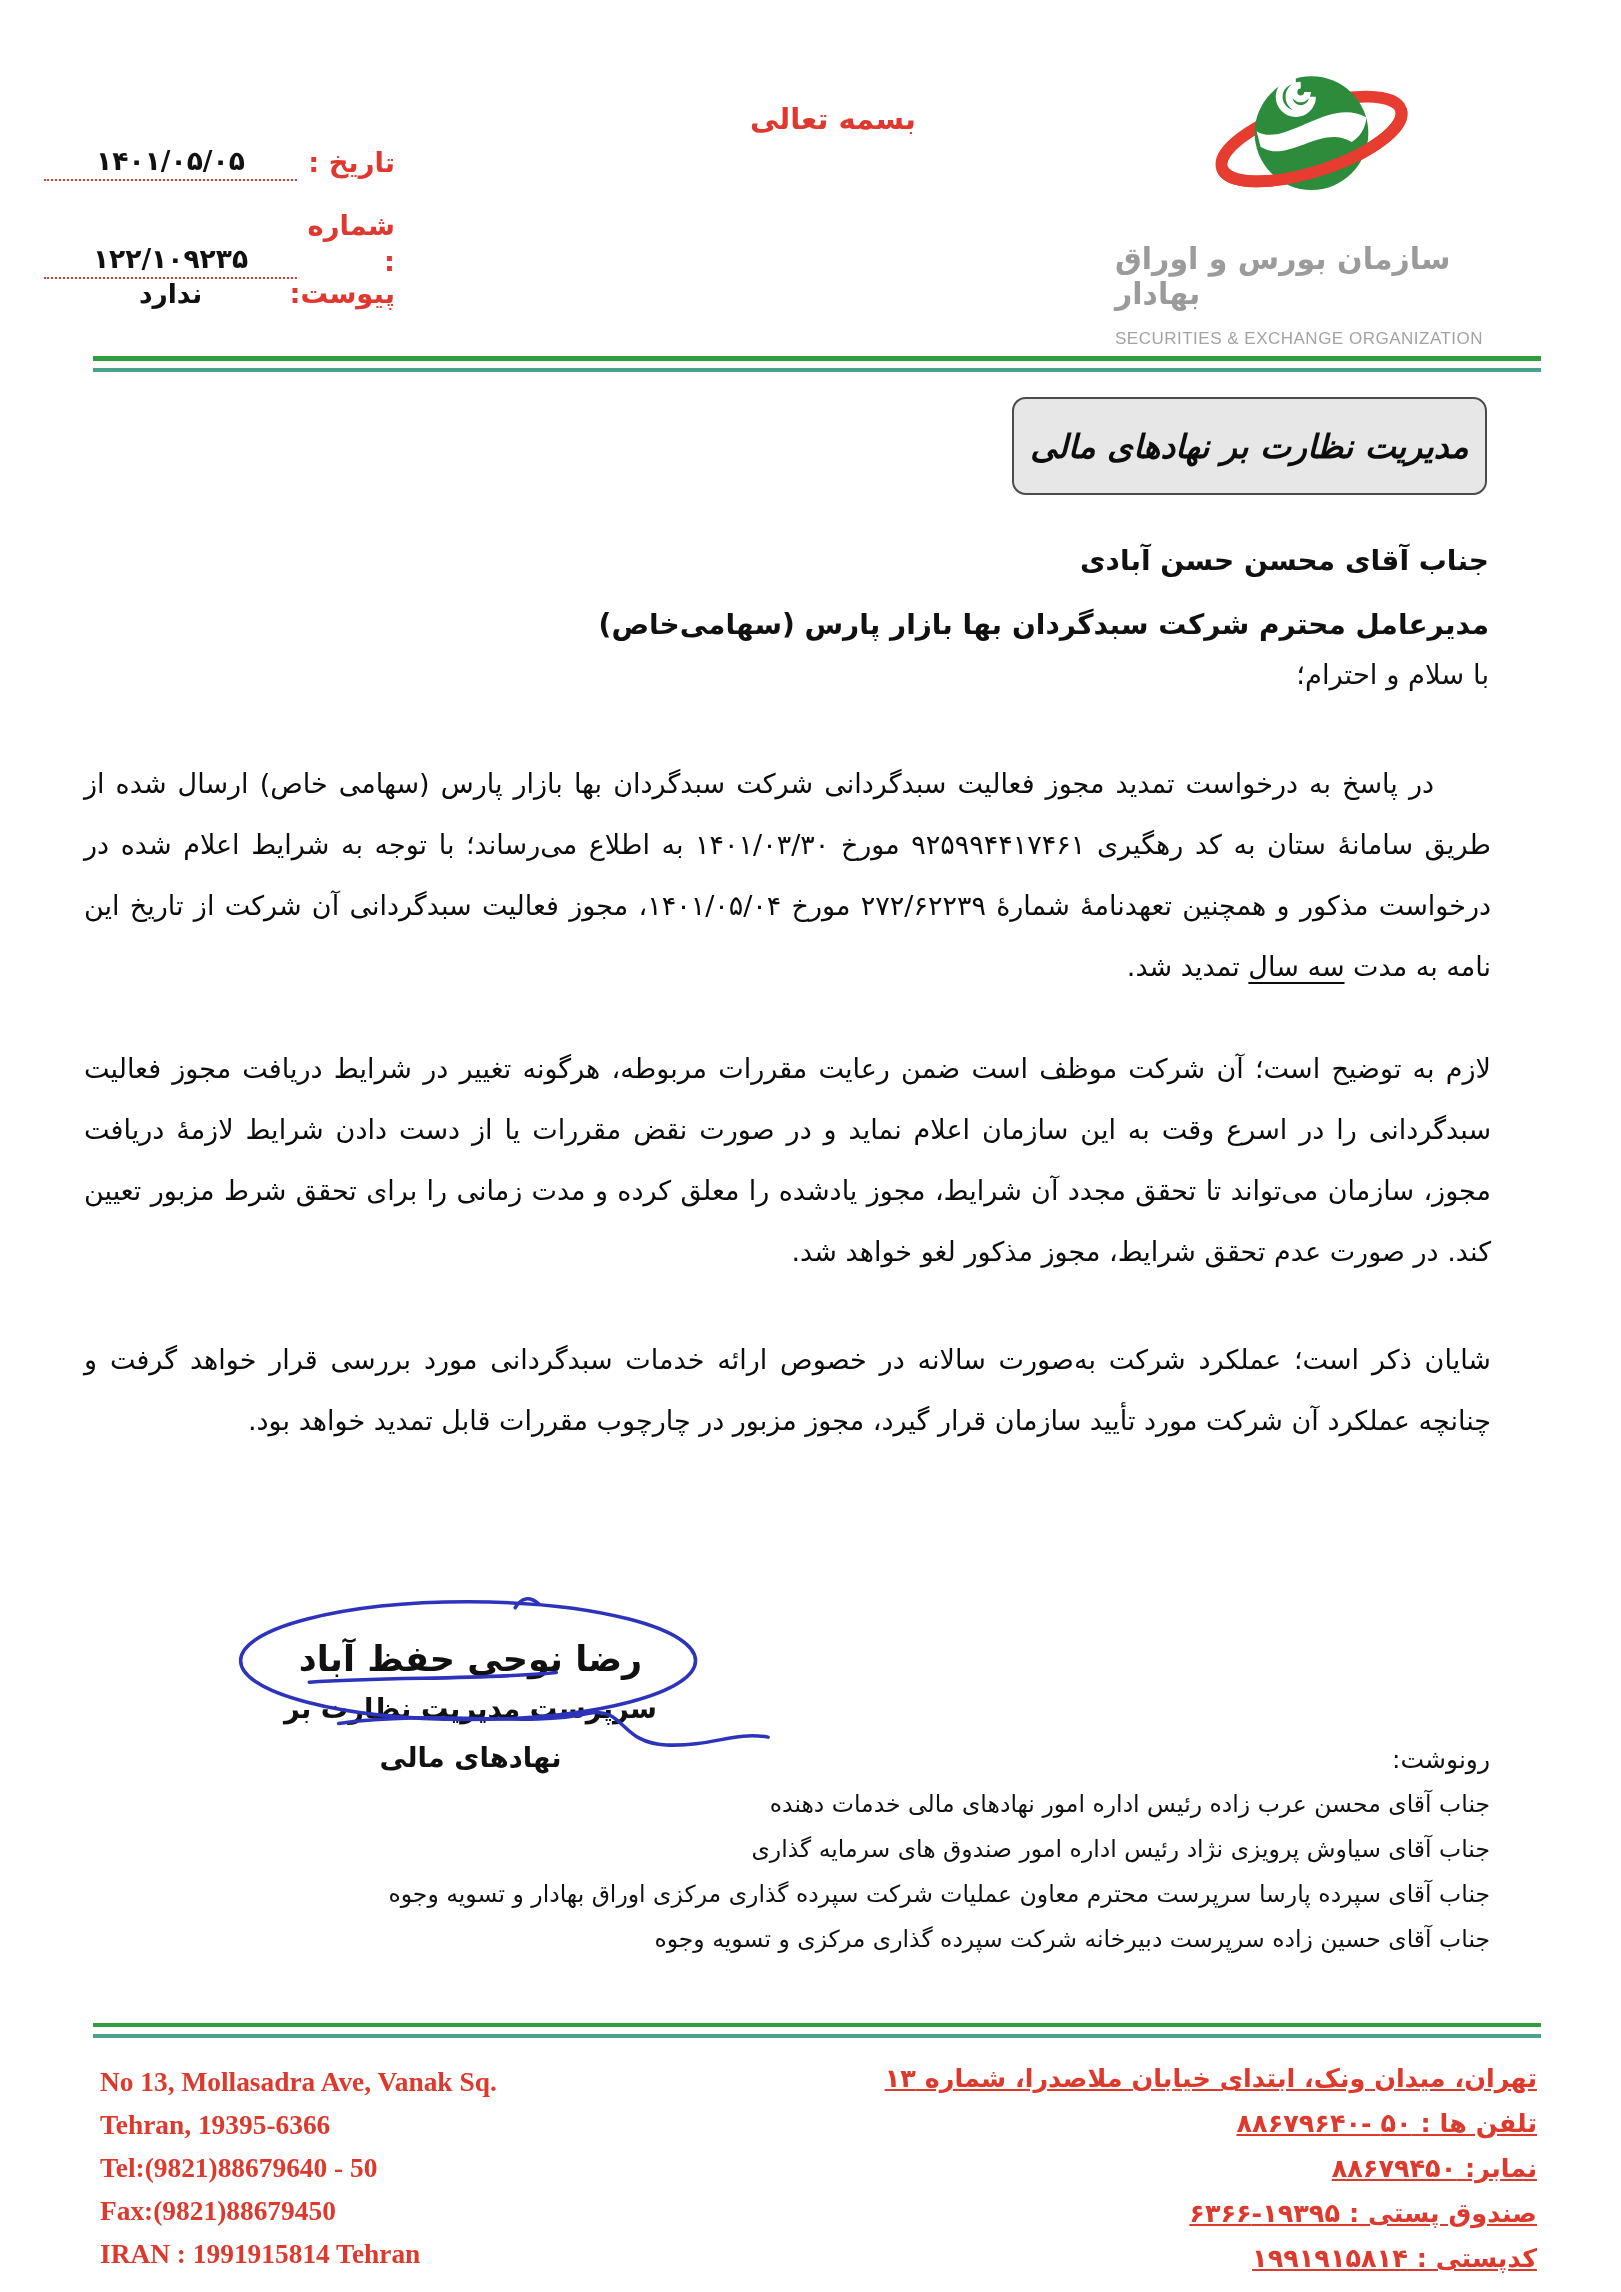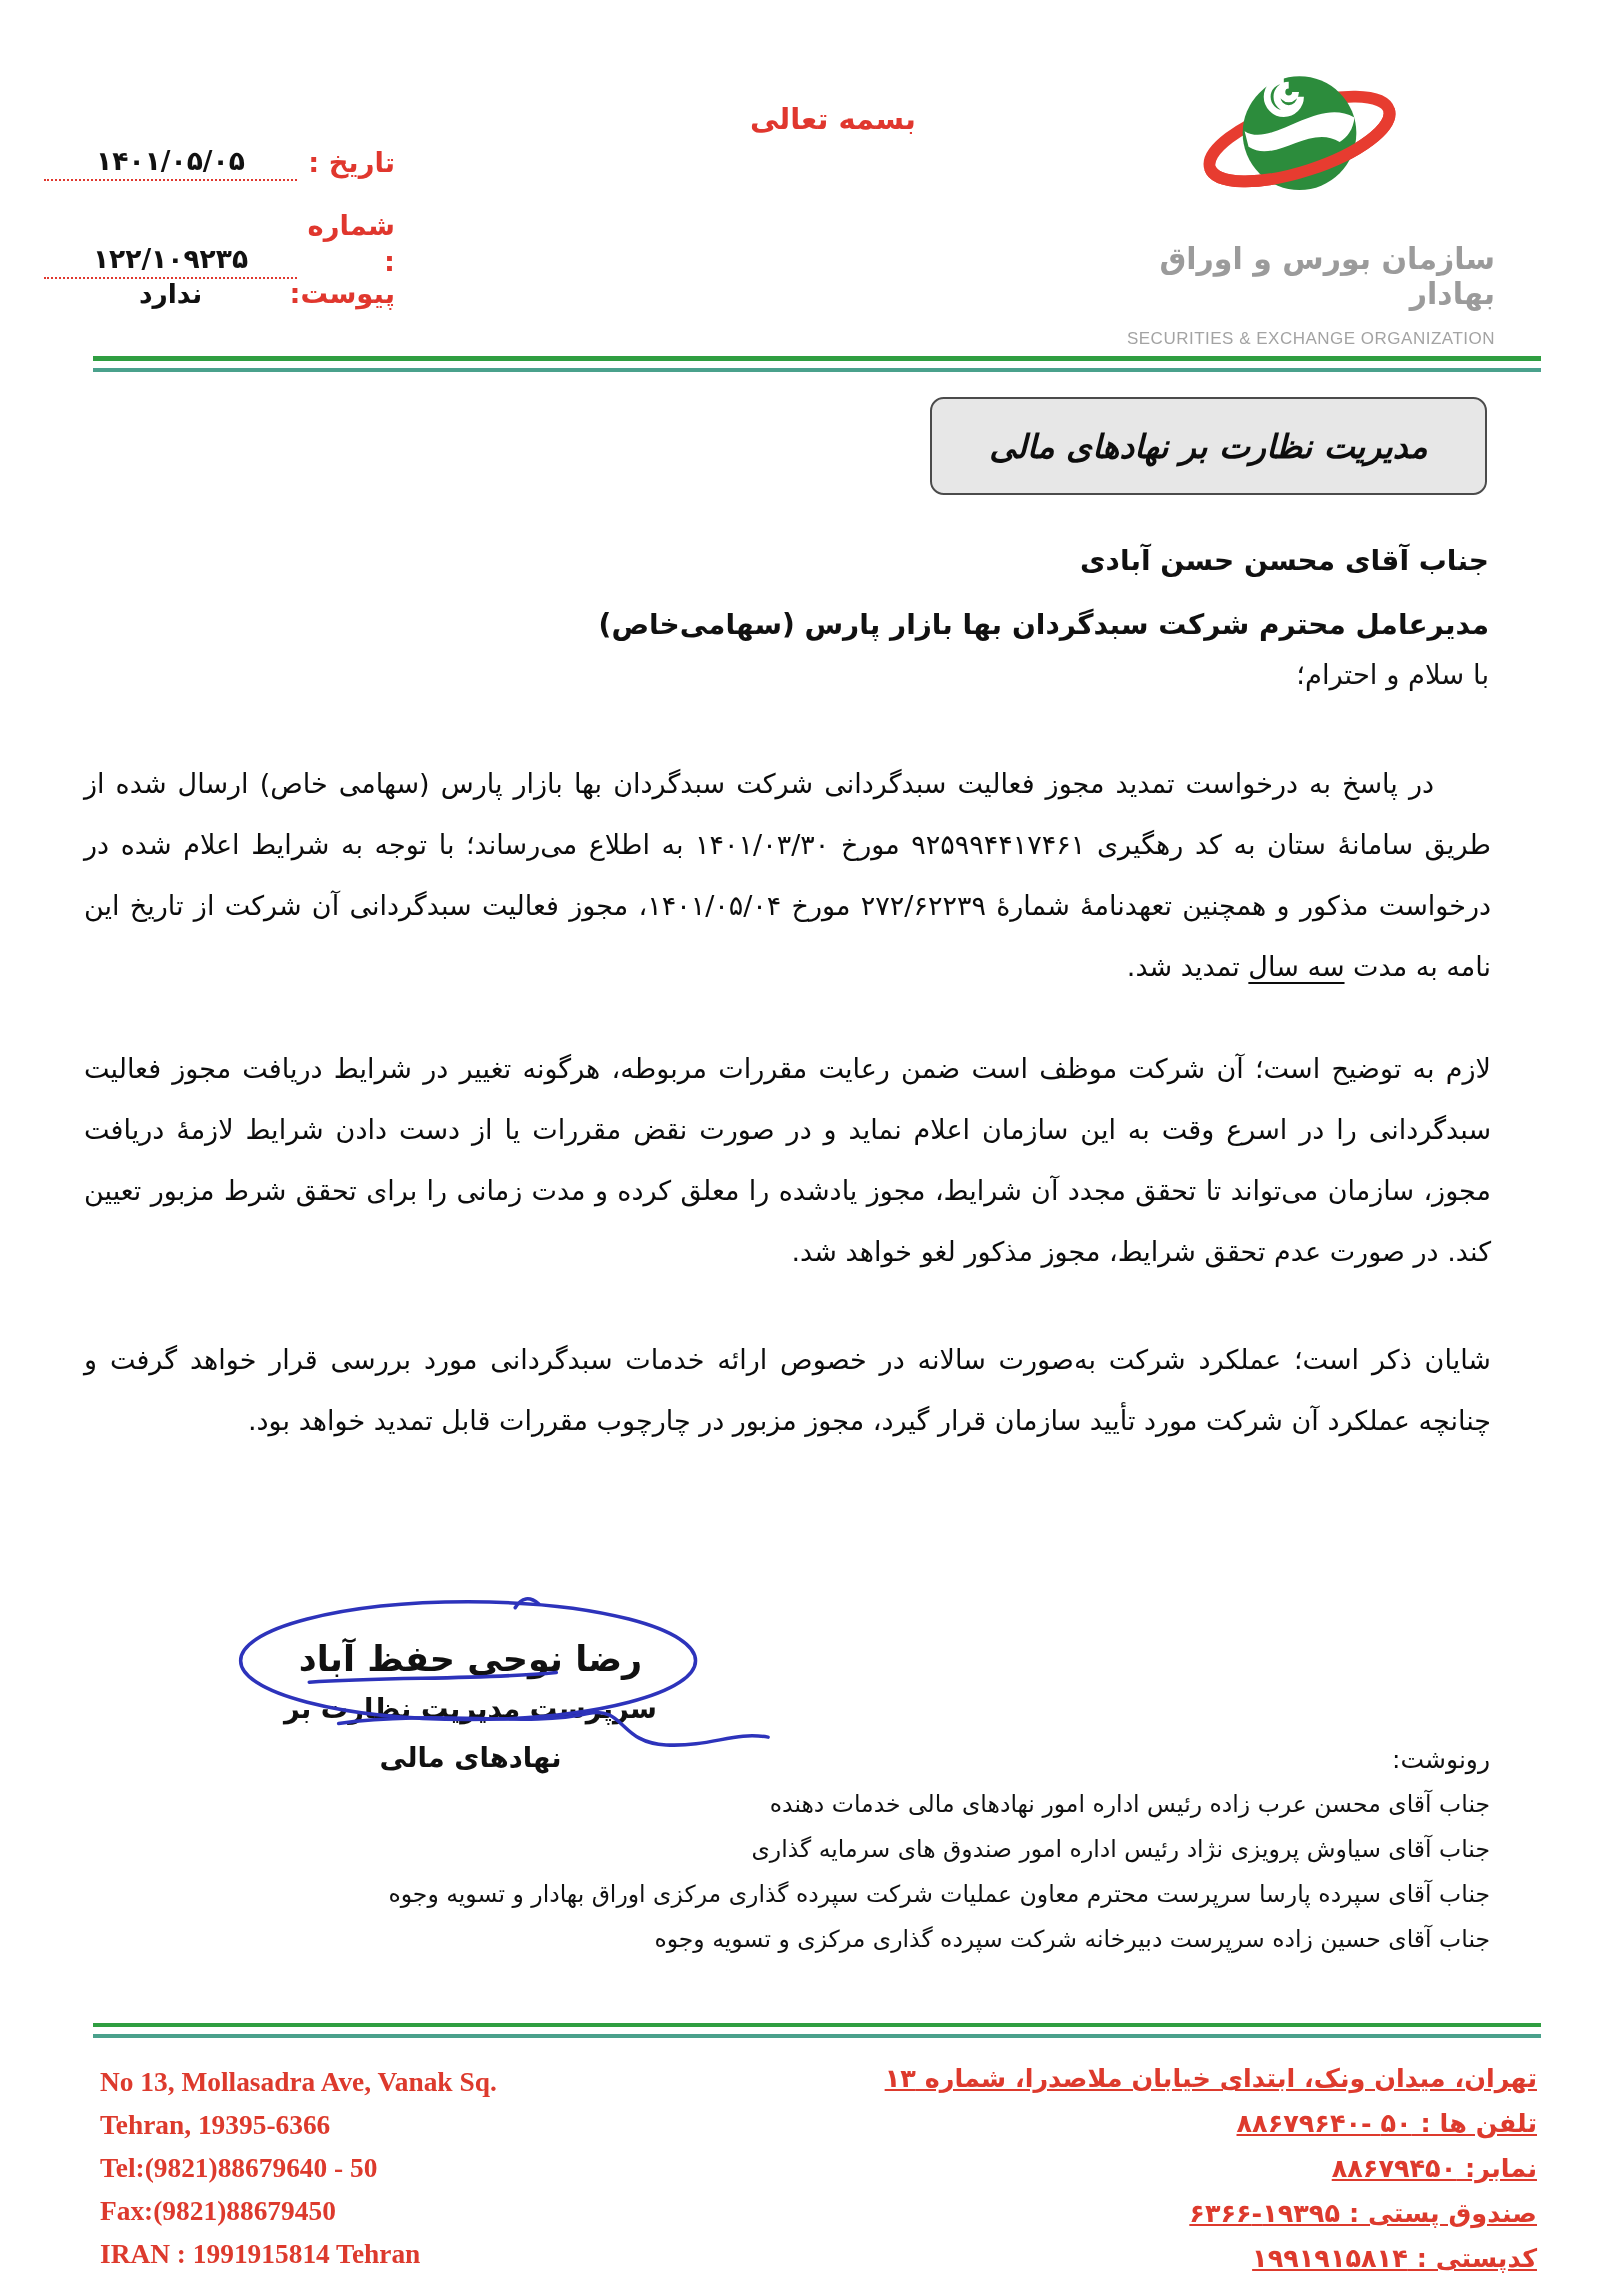--- a/index.html
+++ b/index.html
@@ -9,31 +9,31 @@
     font-family:"DejaVu Sans", sans-serif; color:#111; overflow:hidden;
   }
   
   .meta-row { position:absolute; left:44px; width:351px; display:flex; align-items:flex-end; }
   .meta-label { width:98px; text-align:right; color:#e0372e; font-weight:bold; font-size:27.4px; direction:rtl; line-height:1.3; }
   .meta-value { flex:1; text-align:center; font-weight:bold; font-size:26.5px; padding-bottom:2.9px; direction:rtl; }
   .dotted { border-bottom:2px dotted #e0372e; }
   
   .bismillah { position:absolute; left:750px; top:102px; color:#e0372e; font-weight:bold; font-size:29px; direction:rtl; }
   
-  .org-block { position:absolute; top:41px; right:126px; width:392px; text-align:right; }
+  .org-block { position:absolute; top:41px; right:114px; width:392px; text-align:left; }
   .org-logo { display:block; margin:0 auto; }
   .org-name-fa { color:#9b9b9b; font-weight:bold; font-size:30px; direction:rtl; margin-top:3.9px; }
   .org-name-en { color:#a3a3a3; font-size:17px; letter-spacing:0.5px; font-family:"Liberation Sans", sans-serif; margin-top:18px; }
   
   .rule { position:absolute; left:93px; width:1448px; z-index:0; }
   .rule-a { height:4.9px; background:#2f9e41; }
   .rule-b { height:3.9px; background:#4aa18c; }
   
   .dept-box {
-    position:absolute; top:397px; right:134px; width:557px; height:98px;
+    position:absolute; top:397px; right:134px; width:475px; height:98px;
     background:#e7e7e7; border:2.9px solid #4b4b4b; border-radius:13.7px;
     display:flex; align-items:center; justify-content:center;
     font-weight:bold; font-style:italic; font-size:33px; direction:rtl; color:#0d0d0d;
   }
   
   .recipient { position:absolute; right:132px; top:529px; text-align:right; direction:rtl; font-weight:bold; font-size:28px; line-height:64px; }
   .salutation { position:absolute; right:132px; top:659px; direction:rtl; font-size:27.4px; }
   
   .body-block { position:absolute; left:84px; top:753px; width:1407px; direction:rtl; text-align:justify; font-size:27px; color:#0c0c0c; }
   .body-block p { line-height:61px; }

